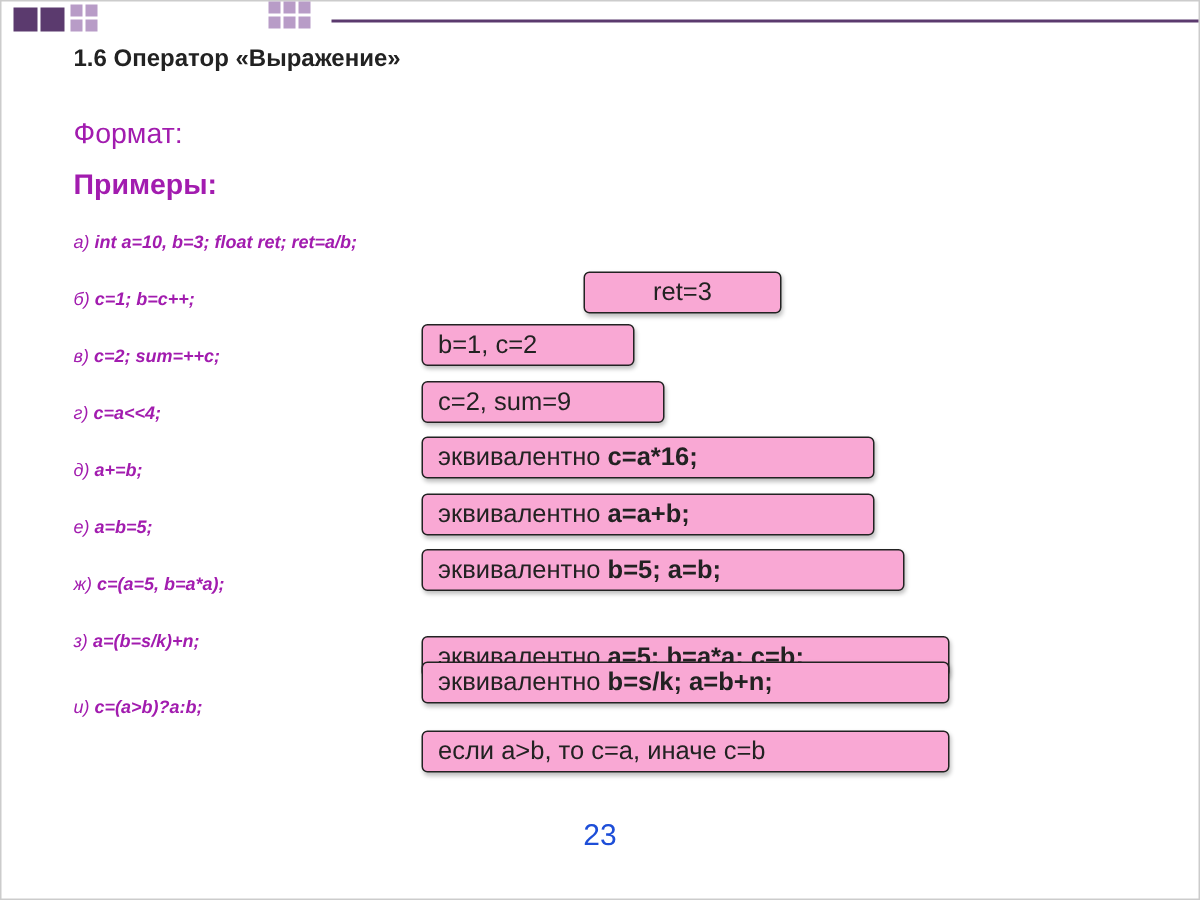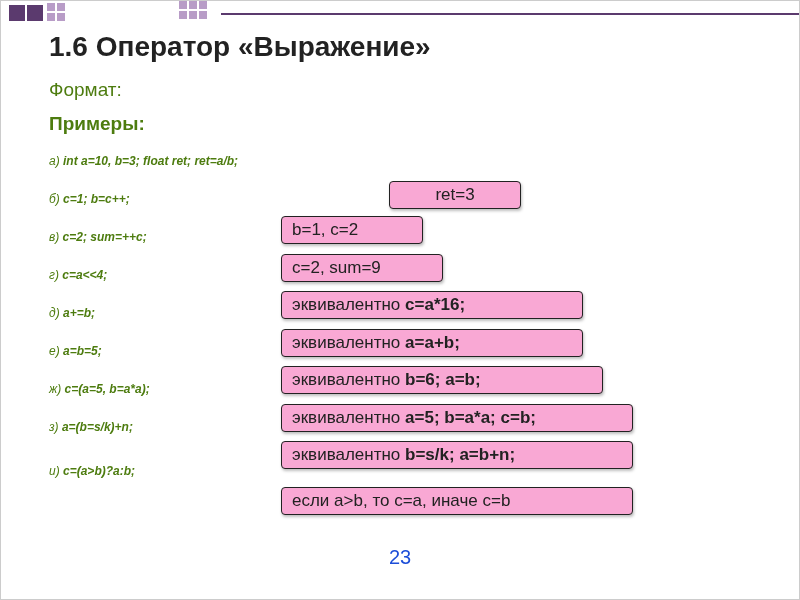--- a/index.html
+++ b/index.html
@@ -44,31 +44,31 @@
     left: 220px;
     right: 0;
     top: 12px;
     height: 2px;
     background: #5b3a6e;
   }
   .title {
     position: absolute;
     left: 48px;
     top: 30px;
-    font-size: 28px;
+    font-size: 16px;
     font-weight: bold;
     color: #222;
   }
   .body {
     position: absolute;
     left: 48px;
     right: 40px;
     top: 78px;
     font-size: 19px;
-    color: #4d7c0f;
+    color: #a21caf;
   }
   .line {
     margin-bottom: 12px;
     white-space: pre;
   }
   .examples-label {
     font-weight: bold;
     margin-bottom: 10px;
     margin-top: 6px;
   }
@@ -125,21 +125,21 @@
     top: 328px;
     width: 280px;
   }
   .box-b5ab {
     left: 280px;
     top: 365px;
     width: 300px;
   }
   .box-a5baa {
     left: 280px;
-    top: 403px;
+    top: 423px;
     width: 330px;
   }
   .box-bsk {
     left: 280px;
     top: 440px;
     width: 330px;
   }
   .box-ternary {
     left: 280px;
     top: 486px;
@@ -231,21 +231,21 @@
 
   <div class="box box-a16">
     <span>эквивалентно </span><b>c=a*16;</b>
   </div>
 
   <div class="box box-aab">
     <span>эквивалентно </span><b>a=a+b;</b>
   </div>
 
   <div class="box box-b5ab">
-    <span>эквивалентно </span><b>b=6; a=b;</b>
+    <span>эквивалентно </span><b>b=5; a=b;</b>
   </div>
 
   <div class="box box-a5baa">
     <span>эквивалентно </span><b>a=5; b=a*a; c=b;</b>
   </div>
 
   <div class="box box-ternary">если a&gt;b, то c=a, иначе c=b</div>
 
   <div class="box box-bsk">
     <span>эквивалентно </span><b>b=s/k; a=b+n;</b>

